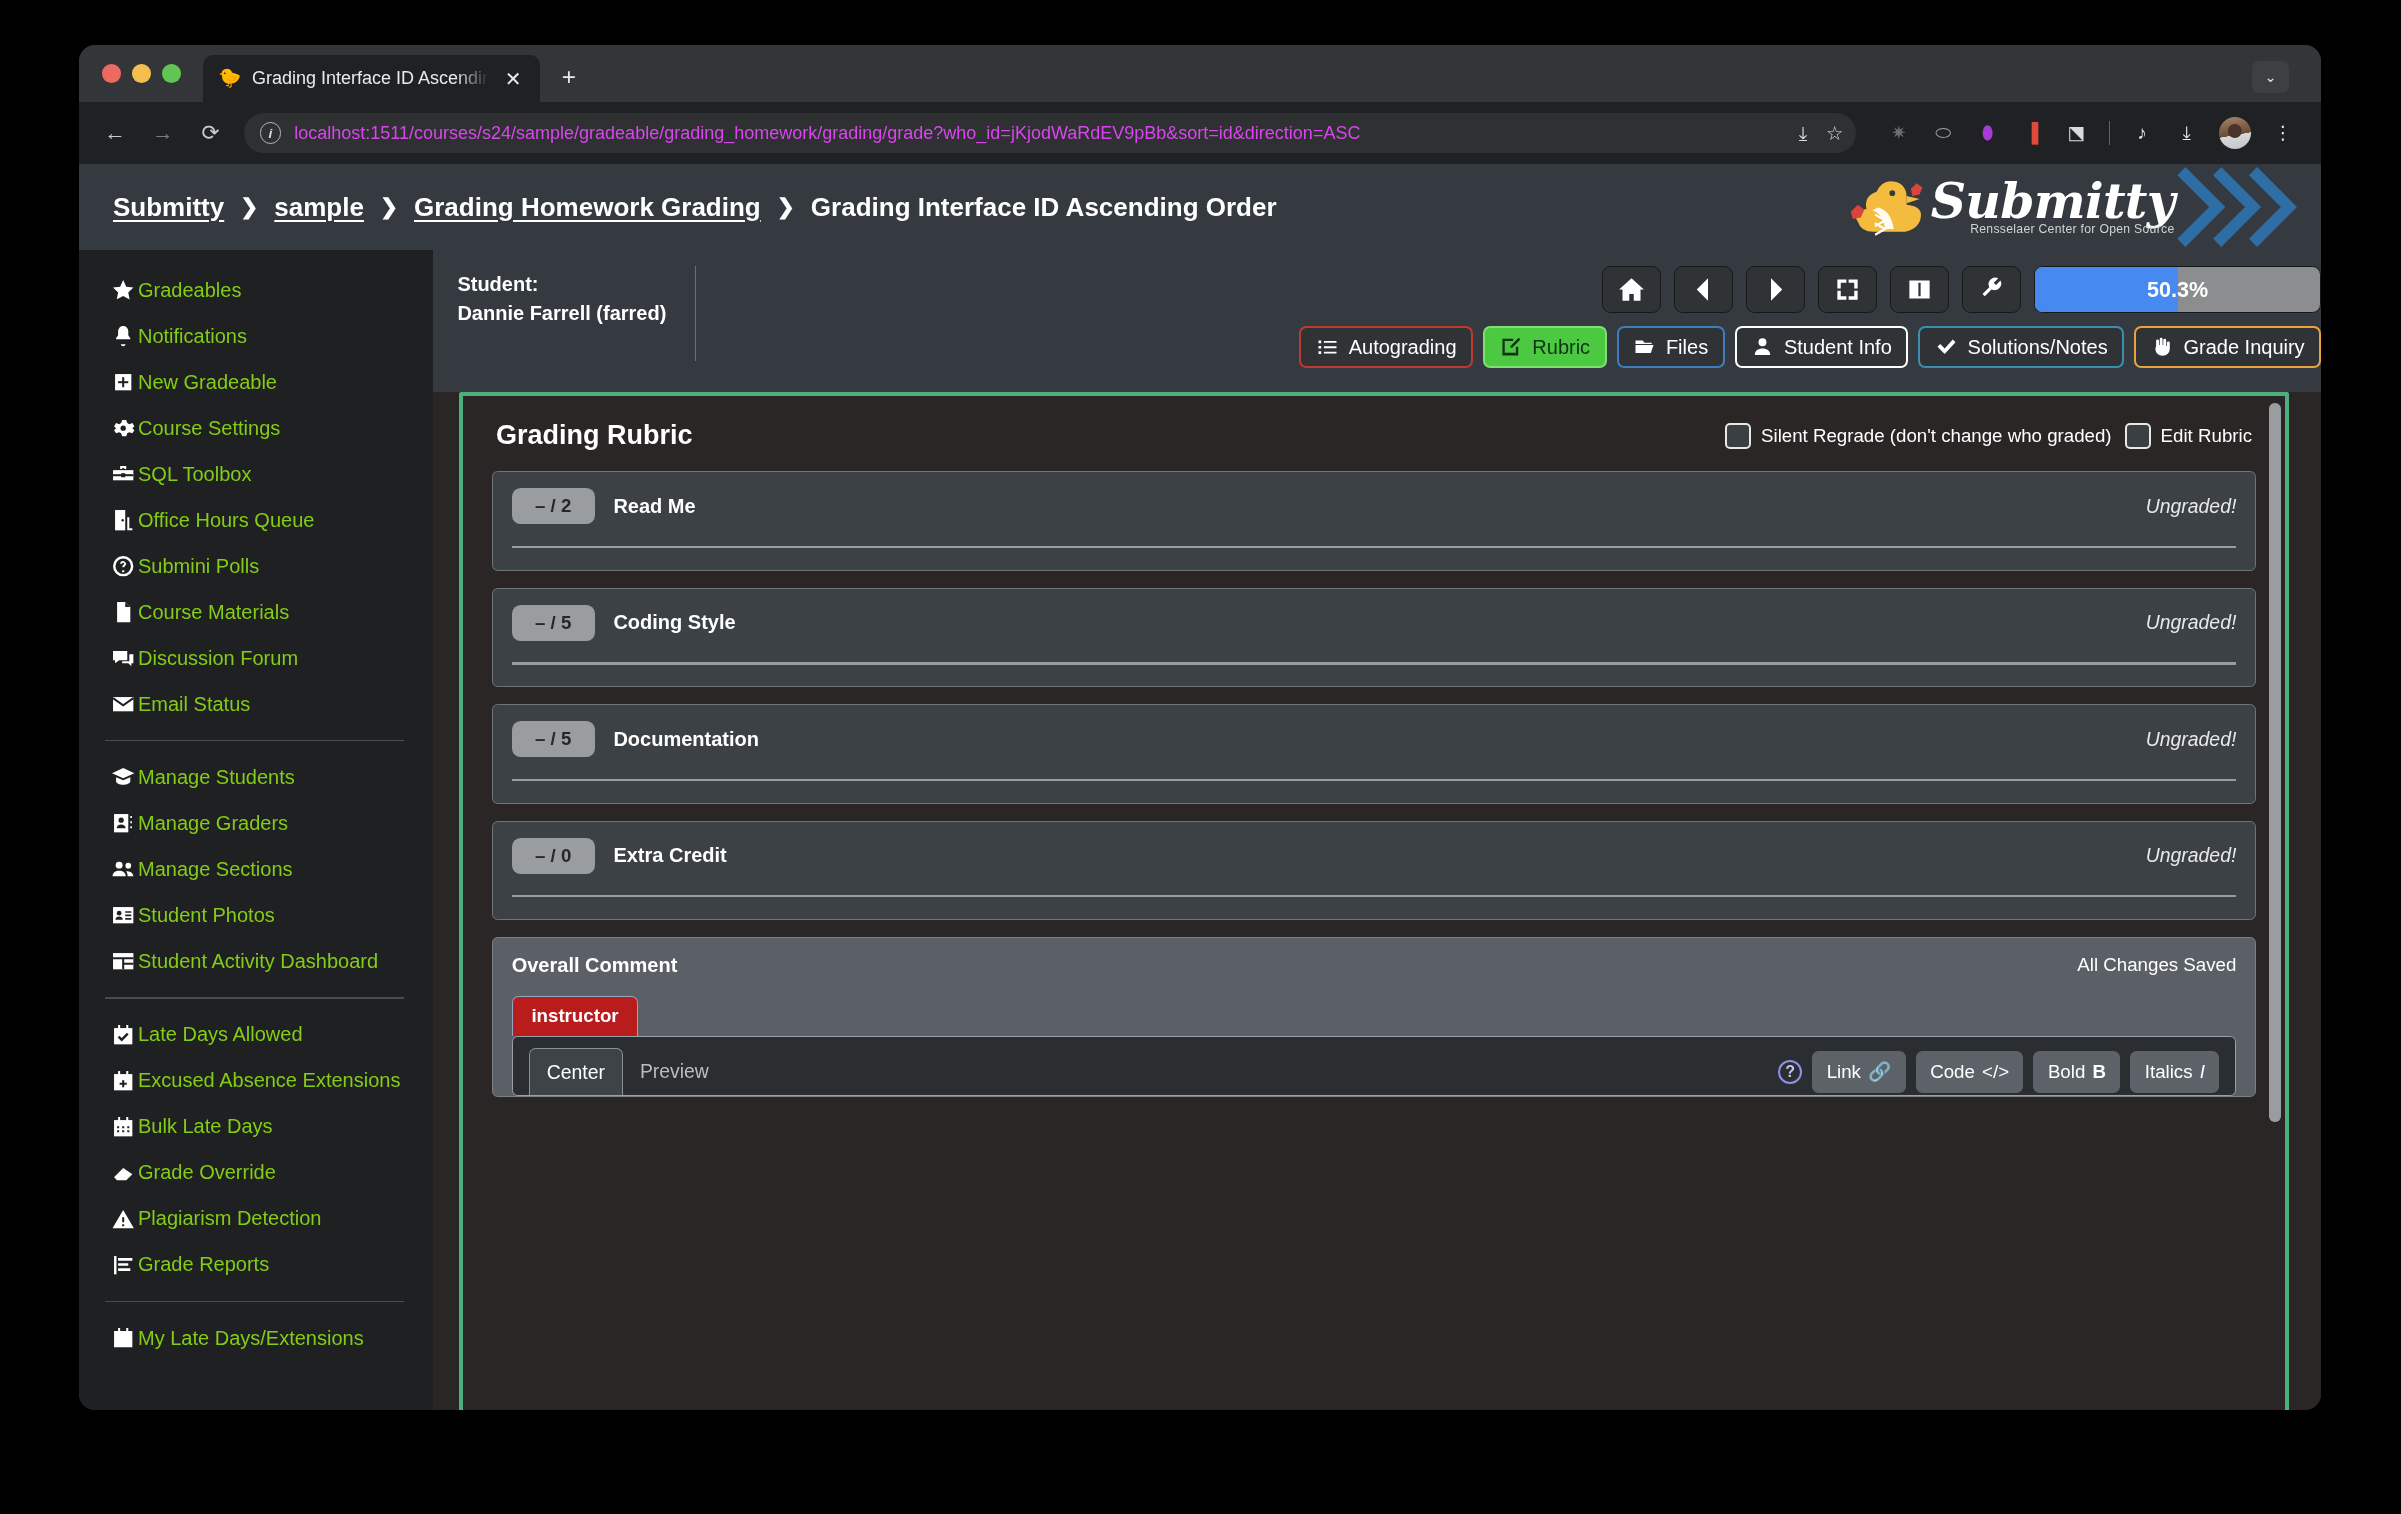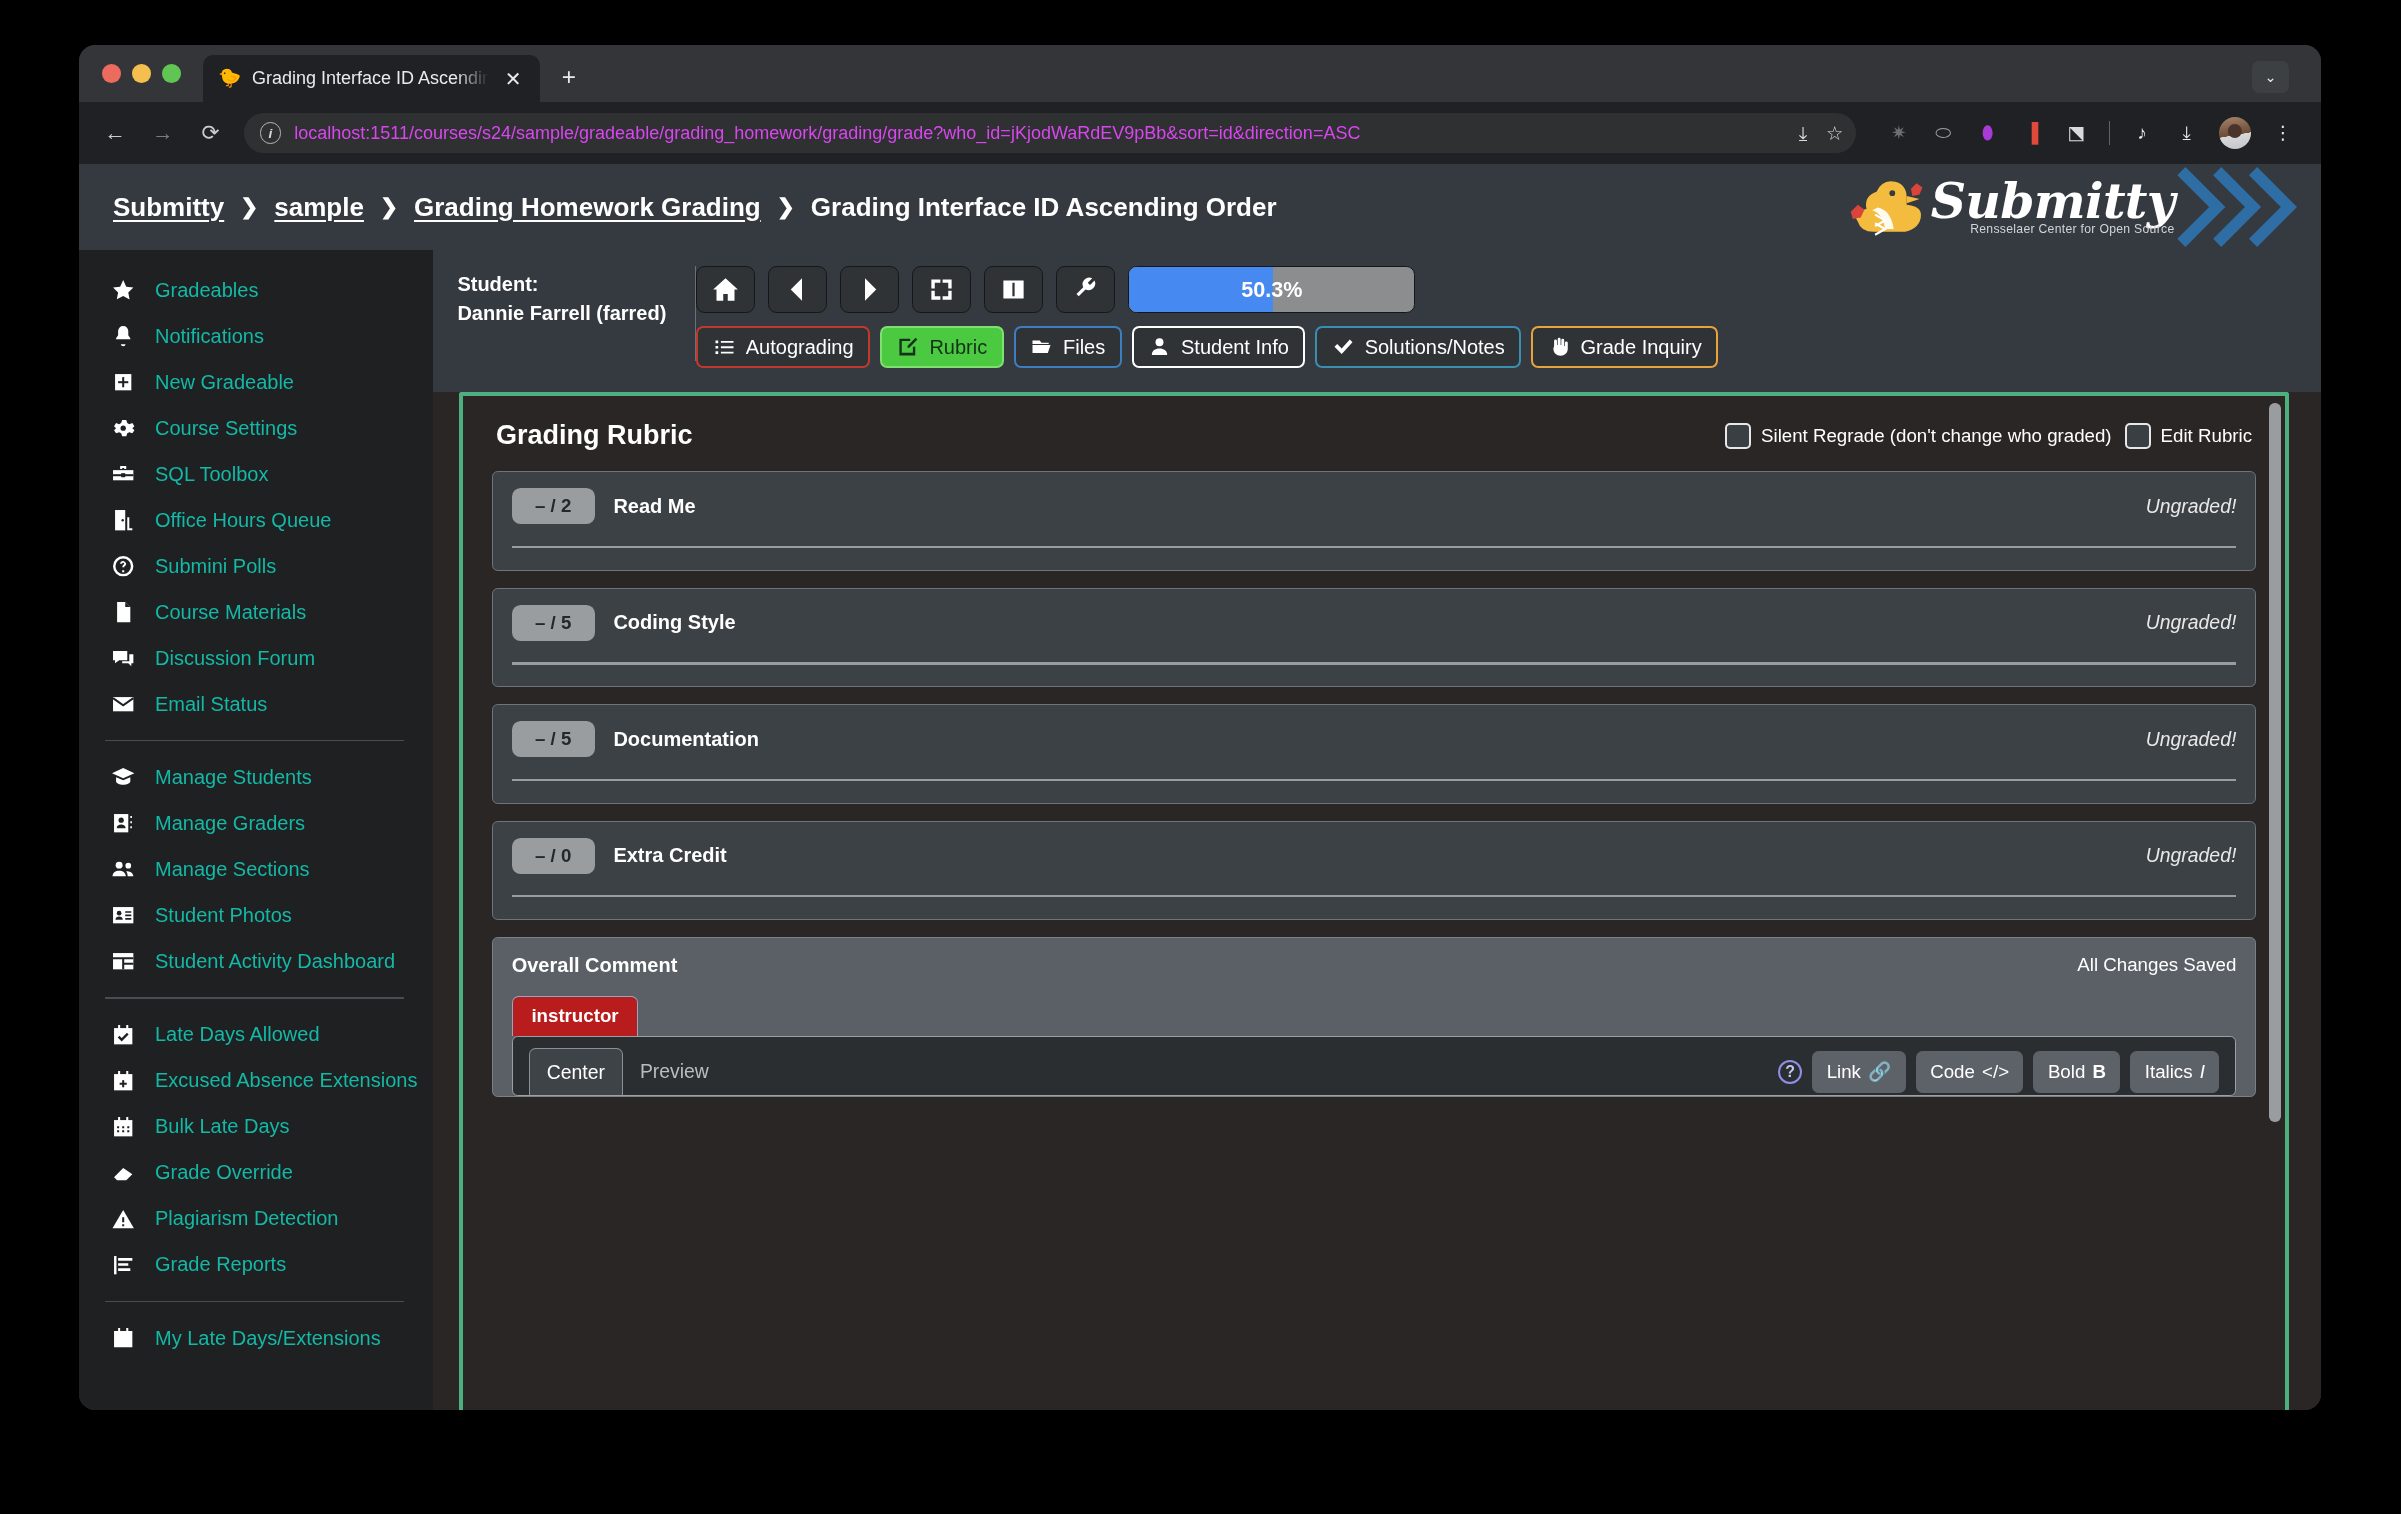--- a/index.html
+++ b/index.html
@@ -136,23 +136,23 @@
   .logo-chevrons { width: 122px; height: 86px; flex: 0 0 auto; }
   
   #body-row { display: flex; height: 1160px; }
   
   #sidebar {
     width: 354px; background: #1e2022;
     padding: 17px 0 0 0; flex: 0 0 auto;
     overflow: hidden;
   }
   .nav-item {
-    display: flex; align-items: center; gap: 17px;
+    display: flex; align-items: center; 
     height: 46px; padding-left: 29px;
-    color: #14b8a6; font-size: 20px;
+    color: #84cc16; font-size: 20px;
     white-space: nowrap;
   }
   .nav-ico {
     width: 30px; height: 24.4px; flex: 0 0 auto;
     display: flex; align-items: center; justify-content: center;
     color: #ffffff;
   }
   .nav-ico svg { width: 24.4px; height: 24.4px; fill: #ffffff; }
   .nav-divider { height: 1.4px; background: #4a4d50; margin: 13px 29px 13px 26px; }
   
@@ -163,21 +163,21 @@
     padding: 16px 0 0 0; position: relative;
   }
   #student-block {
     padding: 4.3px 29px 0 24.4px; color: #fff;
     border-right: 1.4px solid #6c7177;
     height: 95px; flex: 0 0 auto;
   }
   #student-block .lbl { font-size: 20px; font-weight: bold; line-height: 1.45; }
   #toolbar-right {
     flex: 1; display: flex; flex-direction: column;
-    align-items: flex-start; gap: 13px;
+    align-items: flex-end; gap: 13px;
   }
   #nav-buttons { display: flex; align-items: center; gap: 13px; }
   .sq-btn {
     width: 59px; height: 47px; border-radius: 8.6px;
     background: #2f3336; border: 1.4px solid #15181a;
     display: flex; align-items: center; justify-content: center;
   }
   .sq-btn svg { width: 27px; height: 27px; fill: #fff; }
   #progress-bar {
     width: 287px; height: 47px; border-radius: 8.6px;

